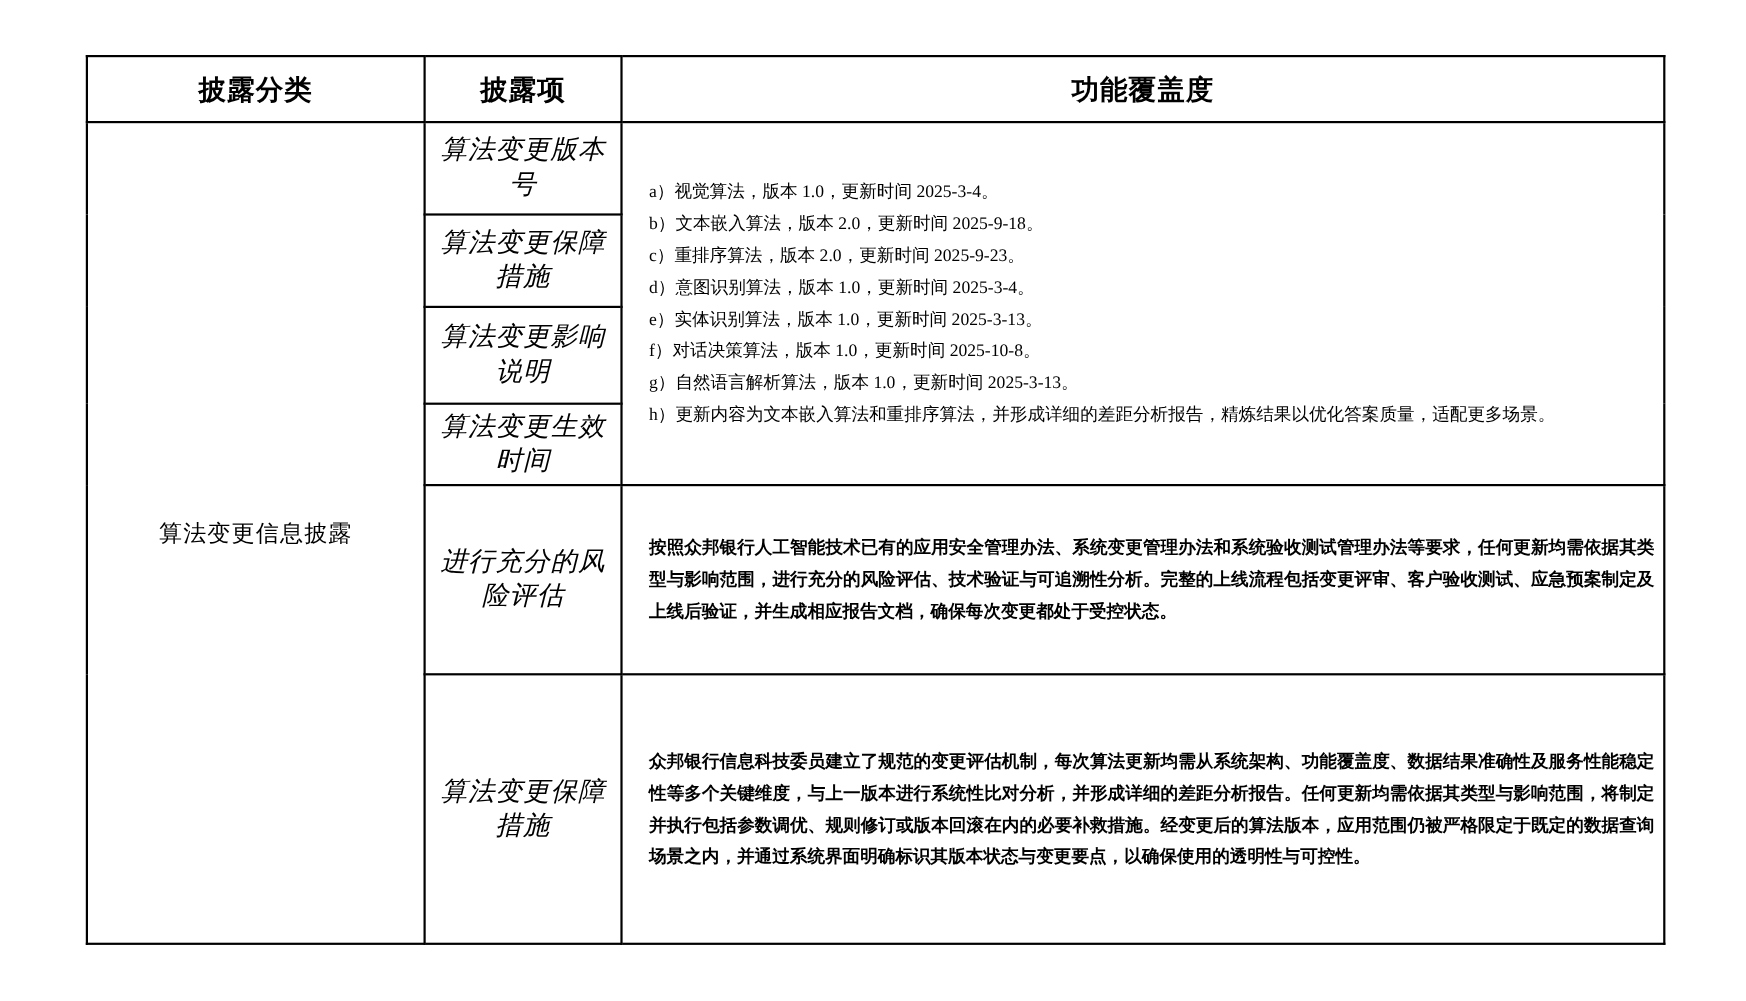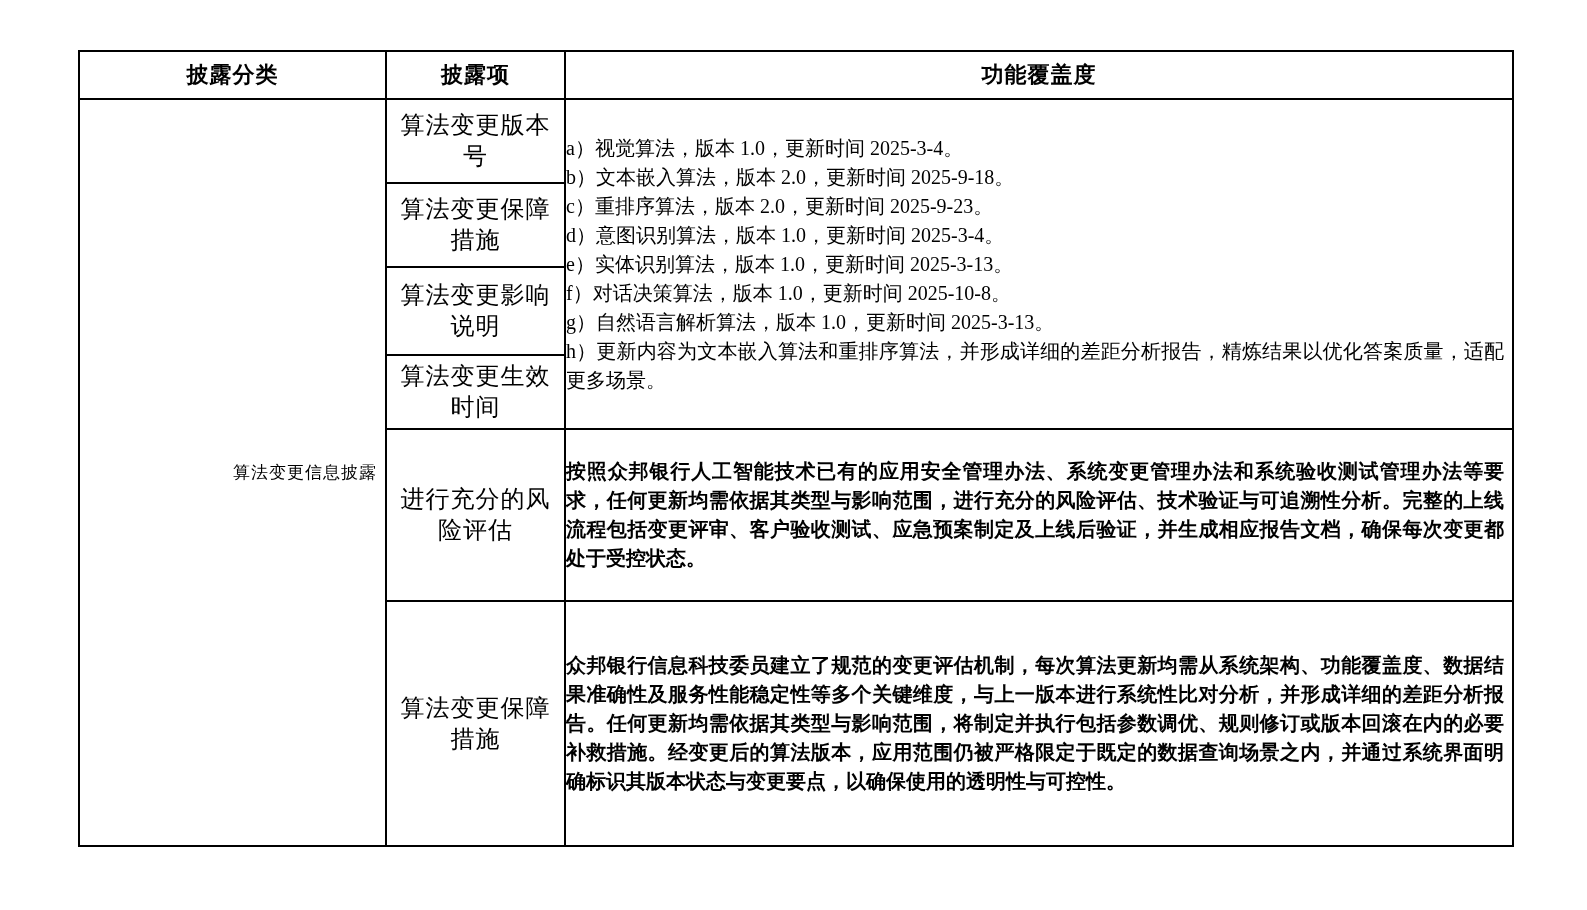--- a/index.html
+++ b/index.html
@@ -22,43 +22,44 @@
     table-layout: fixed;
     width: 1434px;
   }
   table.disclosure td, table.disclosure th {
     border: 2px solid #000000;
     vertical-align: middle;
     overflow: hidden;
   }
   th.hdr {
     font-family: "Liberation Sans", sans-serif;
-    font-size: 22px;
+    font-size: 25px;
     font-weight: bold;
     text-align: center;
-    height: 48px;
+    height: 60px;
     letter-spacing: 1px;
   }
   td.category-cell {
-    text-align: right;
-    font-size: 17px;
+    text-align: center;
+    font-size: 21px;
     letter-spacing: 1px;
     padding: 0 8px;
   }
   td.item-cell {
     text-align: center;
     font-size: 24px;
     line-height: 31px;
     padding: 0 8px;
     letter-spacing: 1px;
+    font-style: italic;
   }
   td.content-cell {
-    font-size: 20px;
+    font-size: 16px;
     line-height: 29px;
-    padding: 4px 8px 4px 0;
+    padding: 4px 8px 4px 24px;
     text-align: justify;
   }
   td.content-cell .para {
     text-align: justify;
     font-weight: bold;
   }
   td.content-cell .line {
     text-align: justify;
   }
 </style>

